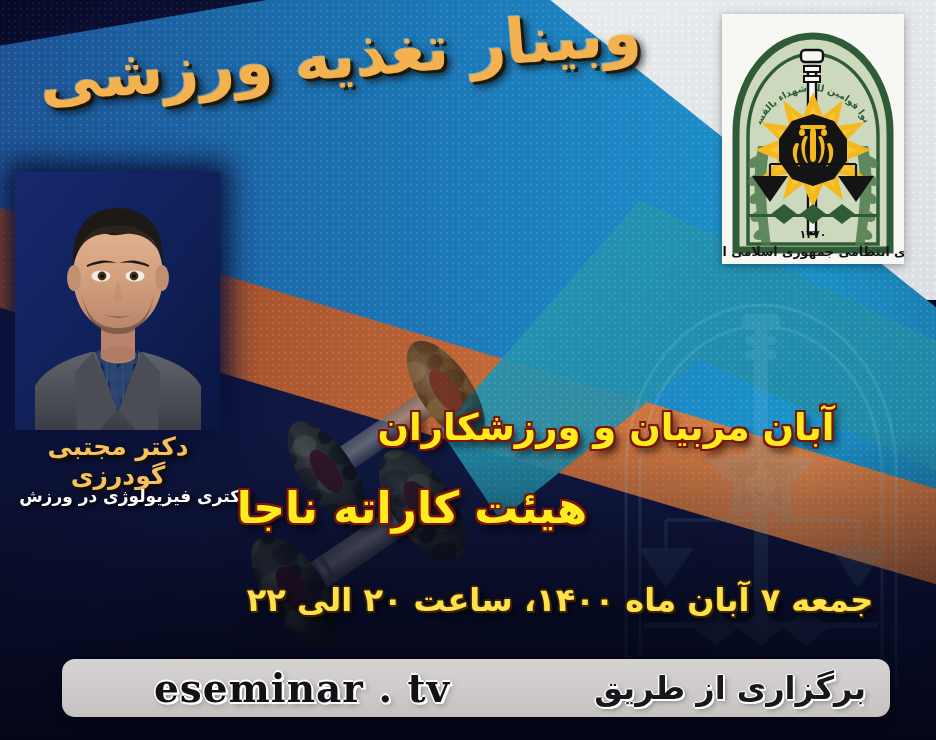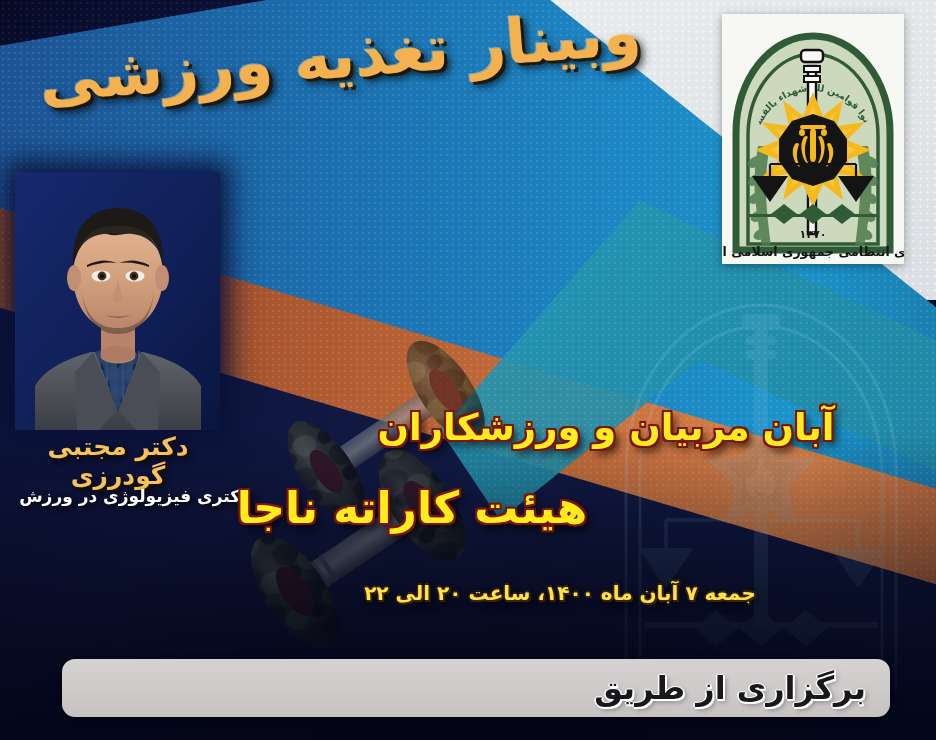--- a/index.html
+++ b/index.html
@@ -158,21 +158,21 @@
     font-size:44px;font-weight:700;
     color:#ffec1f;
     text-shadow:
       2px 0 0 #7a1508, -2px 0 0 #7a1508, 0 2px 0 #7a1508, 0 -2px 0 #7a1508,
       2px 2px 0 #7a1508, -2px 2px 0 #7a1508, 2px -2px 0 #7a1508, -2px -2px 0 #7a1508,
       4px 5px 9px rgba(0,0,0,.88);
   }
   .line-date{
     position:absolute;left:230px;top:581px;width:660px;
     text-align:center;direction:rtl;
-    font-size:20px;font-weight:700;
+    font-size:32px;font-weight:700;
     color:#ffe24a;
     text-shadow:
       1.6px 0 0 #3a2207, -1.6px 0 0 #3a2207, 0 1.6px 0 #3a2207, 0 -1.6px 0 #3a2207,
       2px 2px 0 #3a2207,
       4px 5px 8px rgba(0,0,0,.85);
   }
 
   
   .footer-bar{
     position:absolute;left:62px;top:659px;width:828px;height:58px;
@@ -485,15 +485,16 @@
 
   <div class="spk-name">دکتر مجتبی گودرزی</div>
   <div class="spk-role">دکتری فیزیولوژی در ورزش</div>
 
   <div class="line-audience">آبان مربیان و ورزشکاران</div>
   <div class="line-org">هیئت کاراته ناجا</div>
   <div class="line-date">جمعه ۷ آبان ماه ۱۴۰۰، ساعت ۲۰ الی ۲۲</div>
 
   <div class="footer-bar">
     <span class="footer-fa">برگزاری از طریق</span>
+    <span class="footer-site">eseminar . tv</span>
   </div>
 
 </div>
 
 </body></html>

